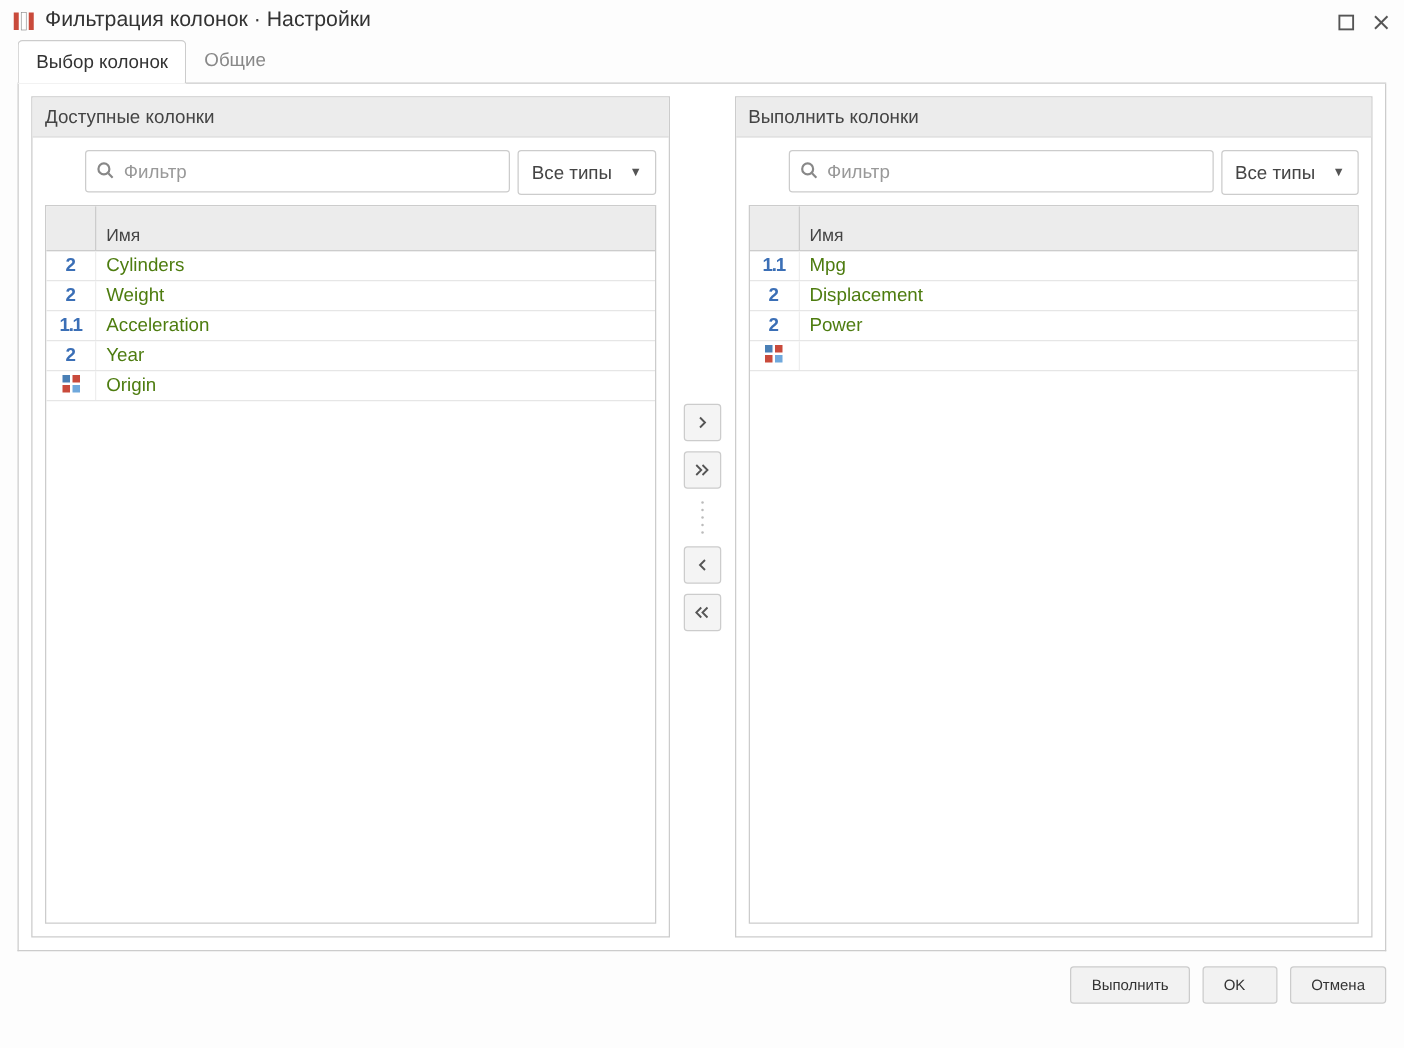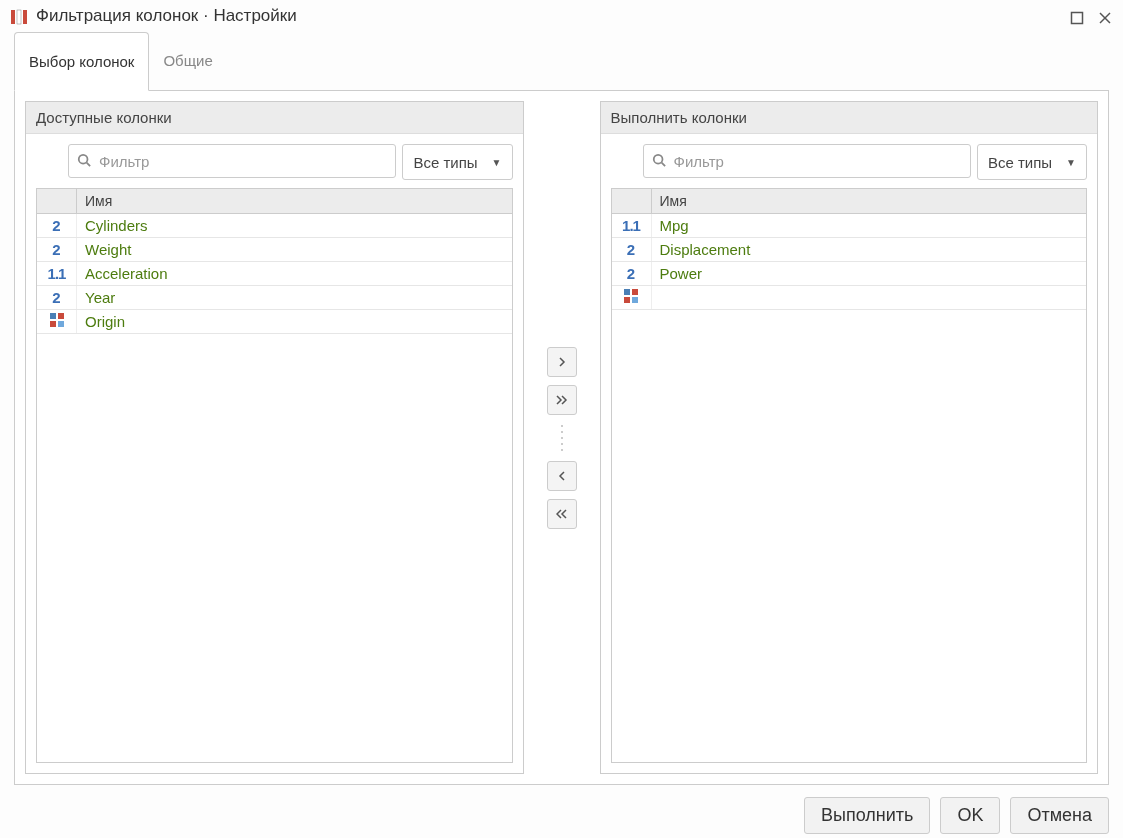--- a/index.html
+++ b/index.html
@@ -36,21 +36,21 @@
     position: relative;
   }
   .tabs::after{
     content:"";
     position:absolute;
     left:14px; right:14px; bottom:0;
     border-bottom:1px solid #ccc;
     z-index:0;
   }
   .tab {
-    padding: 20px 14px;
+    padding: 8px 14px;
     font-size: 15px;
     color: #888;
     cursor: pointer;
     position:relative;
     z-index:1;
     text-align:right;
   }
   .tab.active {
     color: #333;
     border: 1px solid #ccc;
@@ -58,21 +58,21 @@
     border-radius: 4px 4px 0 0;
     background:#fff;
   }
   .content {
     border: 1px solid #ccc;
     margin: 0 14px;
     border-top: none;
     height: 694px;
     display: flex;
     padding: 10px;
-    gap: 20px;
+    gap: 8px;
     background:#fff;
   }
   .panel {
     flex: 1;
     border: 1px solid #ccc;
     display: flex;
     flex-direction: column;
     min-width:0;
   }
   .panel-header {
@@ -133,21 +133,21 @@
     background:#fff;
   }
   .table-head{
     display:flex;
     background:#ececec;
     border-bottom:1px solid #ccc;
     font-size:14px;
     color:#444;
   }
   .th-icon{width:40px; border-right:1px solid #ccc;}
-  .th-name{flex:1; padding:4px 8px;}
+  .th-name{flex:1; padding:4px 8px;margin-top:11px;}
   .table-body{}
   .row{
     display:flex;
     border-bottom:1px solid #e6e6e6;
     align-items:center;
     height:24px;
     font-size:15px;
   }
   .row .cell-icon{
     width:40px;
@@ -204,21 +204,21 @@
     display:flex;
     justify-content:flex-end;
     gap:10px;
     padding:12px 14px;
   }
   .btn{
     border:1px solid #ccc;
     background:#f2f2f2;
     border-radius:3px;
     padding:7px 16px;
-    font-size:18px;
+    font-size:12px;
     color:#333;
     cursor:pointer;
     min-width:60px;
     text-align:left;
   }
 </style>
 </head>
 <body>
 
 <div class="titlebar">

